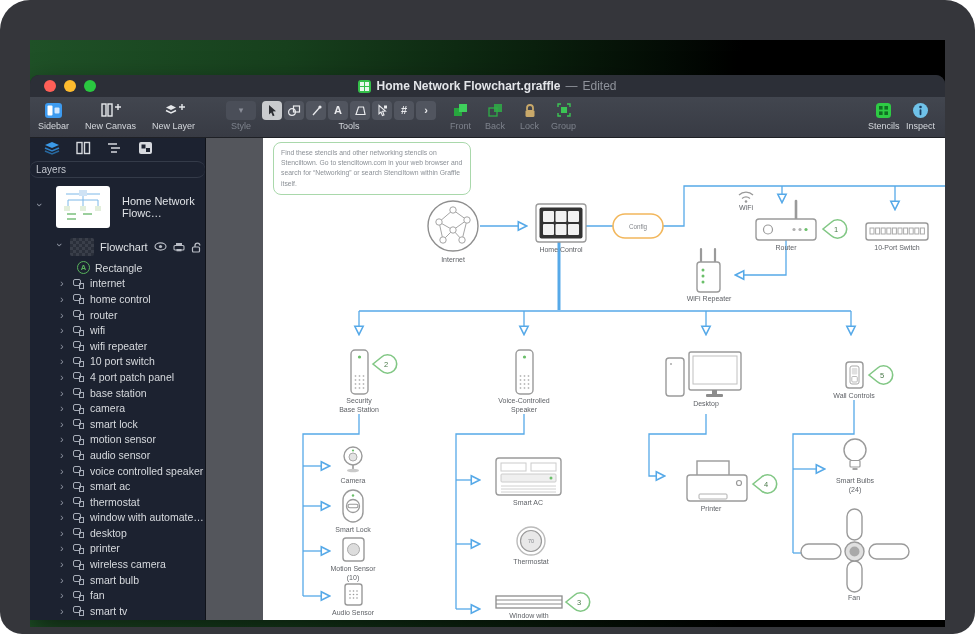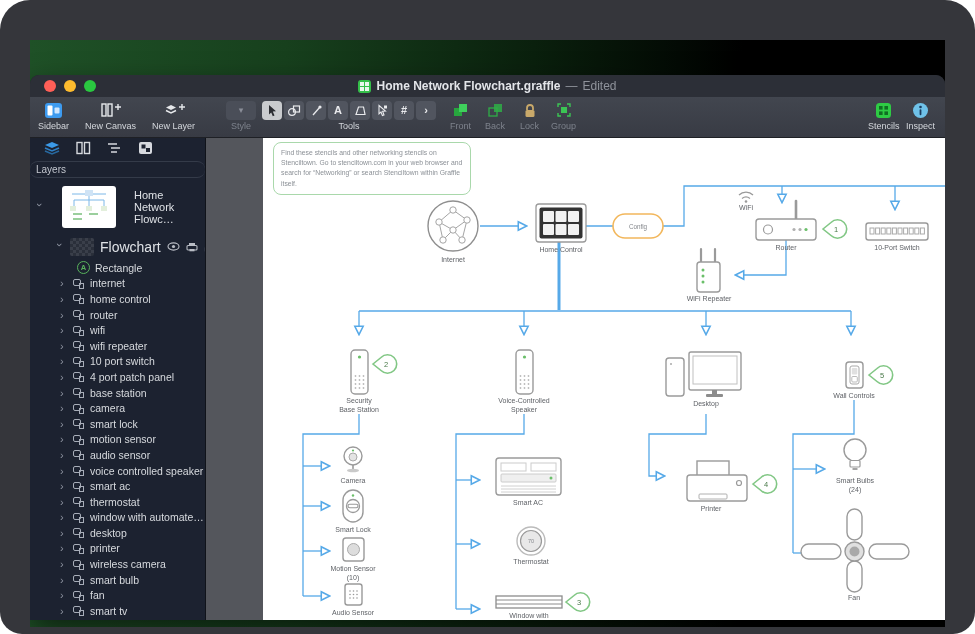--- a/index.html
+++ b/index.html
@@ -36,30 +36,30 @@
   
   .content{display:flex;height:483px;}
   .sidebar{width:175px;background:#1c2230;border-right:1px solid #10131a;position:relative;flex:none;overflow:hidden;}
   .pasteboard{width:57px;background:#54565c;flex:none;}
   .canvas{flex:1;background:#fff;position:relative;overflow:hidden;}
   
   .tabsrow{height:23px;display:flex;align-items:center;gap:16px;padding-left:14px;}
   .layershead{height:15px;line-height:15px;font-size:10px;color:#c3c7cf;padding-left:6px;border-top:1px solid #343b49;border-bottom:1px solid #343b49;border-radius:8px;}
   .chev{color:#8d93a0;font-size:11px;display:inline-block;width:8px;flex:none;}
   .chev.open{transform:rotate(90deg);}
-  .canvasrow{height:57px;display:flex;align-items:center;gap:18px;padding-left:6px;}
+  .canvasrow{height:57px;display:flex;align-items:center;gap:12px;padding-left:6px;}
   .cthumb{width:54px;height:42px;background:#fff;border-radius:3px;flex:none;}
   .canvasrow .lbl{font-size:11px;color:#dfe2e6;}
   .layerrow{height:24px;display:flex;align-items:center;gap:6px;padding-left:26px;}
   .lthumb{width:24px;height:18px;border-radius:2px;flex:none;
      background:#2a2f3a;
      background-image:linear-gradient(45deg,#3a3f4a 25%,transparent 25%,transparent 75%,#3a3f4a 75%),
                       linear-gradient(45deg,#3a3f4a 25%,transparent 25%,transparent 75%,#3a3f4a 75%);
      background-size:6px 6px;background-position:0 0,3px 3px;}
-  .layerrow .lbl{font-size:14px;color:#dfe2e6;flex:1;}
+  .layerrow .lbl{font-size:11px;color:#dfe2e6;flex:1;}
   .layericons{display:flex;gap:6px;padding-right:12px;}
   .objrows{position:absolute;left:0;top:122px;right:0;}
   .objrow{height:15.6px;display:flex;align-items:center;gap:5px;padding-left:30px;}
   .objrow .lbl{font-size:10.5px;color:#d7dade;white-space:nowrap;}
   .obj-ico{position:relative;width:12px;height:11px;flex:none;}
   .obj-ico::before{content:"";position:absolute;left:0;top:1px;width:6px;height:5px;border:1px solid #a7adb8;border-radius:2px;}
   .obj-ico::after{content:"";position:absolute;right:1px;bottom:0;width:3px;height:4px;border:1px solid #a7adb8;}
   .rect-ico{width:11px;height:11px;border:1.3px solid #58b35c;border-radius:50%;color:#58b35c;font-size:7.5px;font-weight:bold;display:flex;align-items:center;justify-content:center;flex:none;}
   
   .note{position:absolute;left:10px;top:4px;width:182px;border:1.5px solid #a9d8ab;border-radius:8px;background:#fff;

